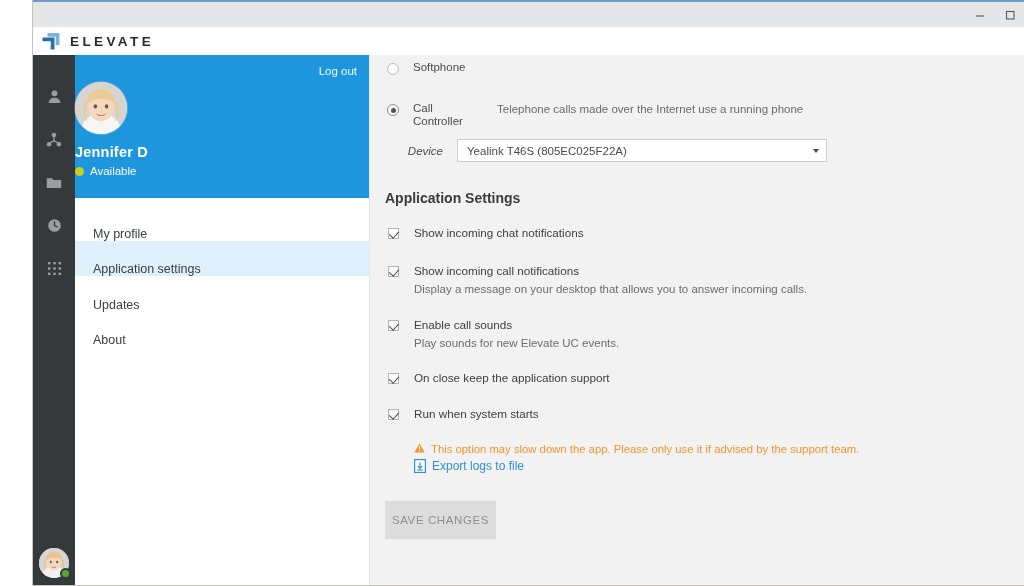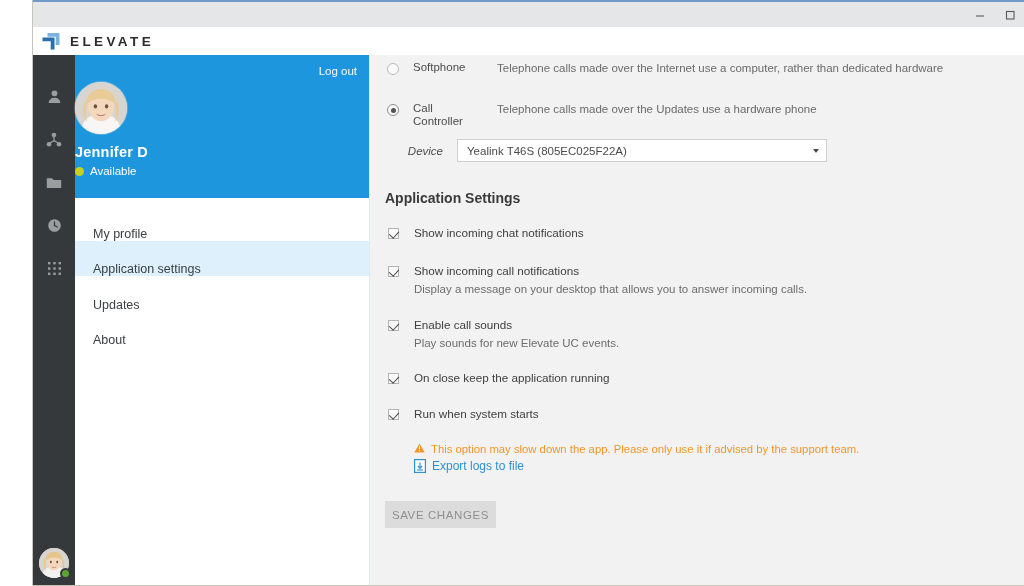--- a/index.html
+++ b/index.html
@@ -344,21 +344,21 @@
     margin-top: 4px;
     font-size: 12px;
     color: #2e8fd4;
   }
   .export-line svg { margin-right: 6px; flex: none; }
   .export-text { text-decoration: none; color: #2e8fd4; }
 
   .save-btn {
     margin-top: 25px;
     width: 111px;
-    height: 27px;
+    height: 38px;
     background: #dcdcdc;
     color: #8e8e8e;
     font-size: 11.5px;
     letter-spacing: .6px;
     display: flex;
     align-items: center;
     justify-content: center;
     border: none;
     font-family: "Liberation Sans", sans-serif;
   }
@@ -525,30 +525,29 @@
         </div>
       </div>
     </div>
 
     <div class="content">
       <div class="content-inner">
 
         <div class="opt-row">
           <span class="radio"></span>
           <span class="opt-label">Softphone</span>
-          <span class="opt-desc">Telephone calls made over the Internet use a computer, rather than dedicated hardware</span>
         </div>
 
         <div class="opt-row" style="margin-top:27px;">
           <span class="radio checked"></span>
           <span class="opt-label">
             <span>Call</span><br>
             <span>Controller</span>
           </span>
-          <span class="opt-desc">Telephone calls made over the Updates use a hardware phone</span>
+          <span class="opt-desc">Telephone calls made over the Internet use a running phone</span>
         </div>
 
         <div class="device-row">
           <span class="device-label">Device</span>
           <div class="select">
             <span>Yealink T46S (805EC025F22A)</span>
             <span class="caret"></span>
           </div>
         </div>
 
@@ -573,21 +572,21 @@
           <div class="chk-row">
             <span class="checkbox checked"></span>
             <span class="chk-label">Enable call sounds</span>
           </div>
           <div class="chk-sub">Play sounds for new Elevate UC events.</div>
         </div>
 
         <div class="chk-block" style="margin-top:21px;">
           <div class="chk-row">
             <span class="checkbox checked"></span>
-            <span class="chk-label">On close keep the application running</span>
+            <span class="chk-label">On close keep the application support</span>
           </div>
         </div>
 
         <div class="chk-block" style="margin-top:22px;">
           <div class="chk-row">
             <span class="checkbox checked"></span>
             <span class="chk-label">Run when system starts</span>
           </div>
         </div>
 

